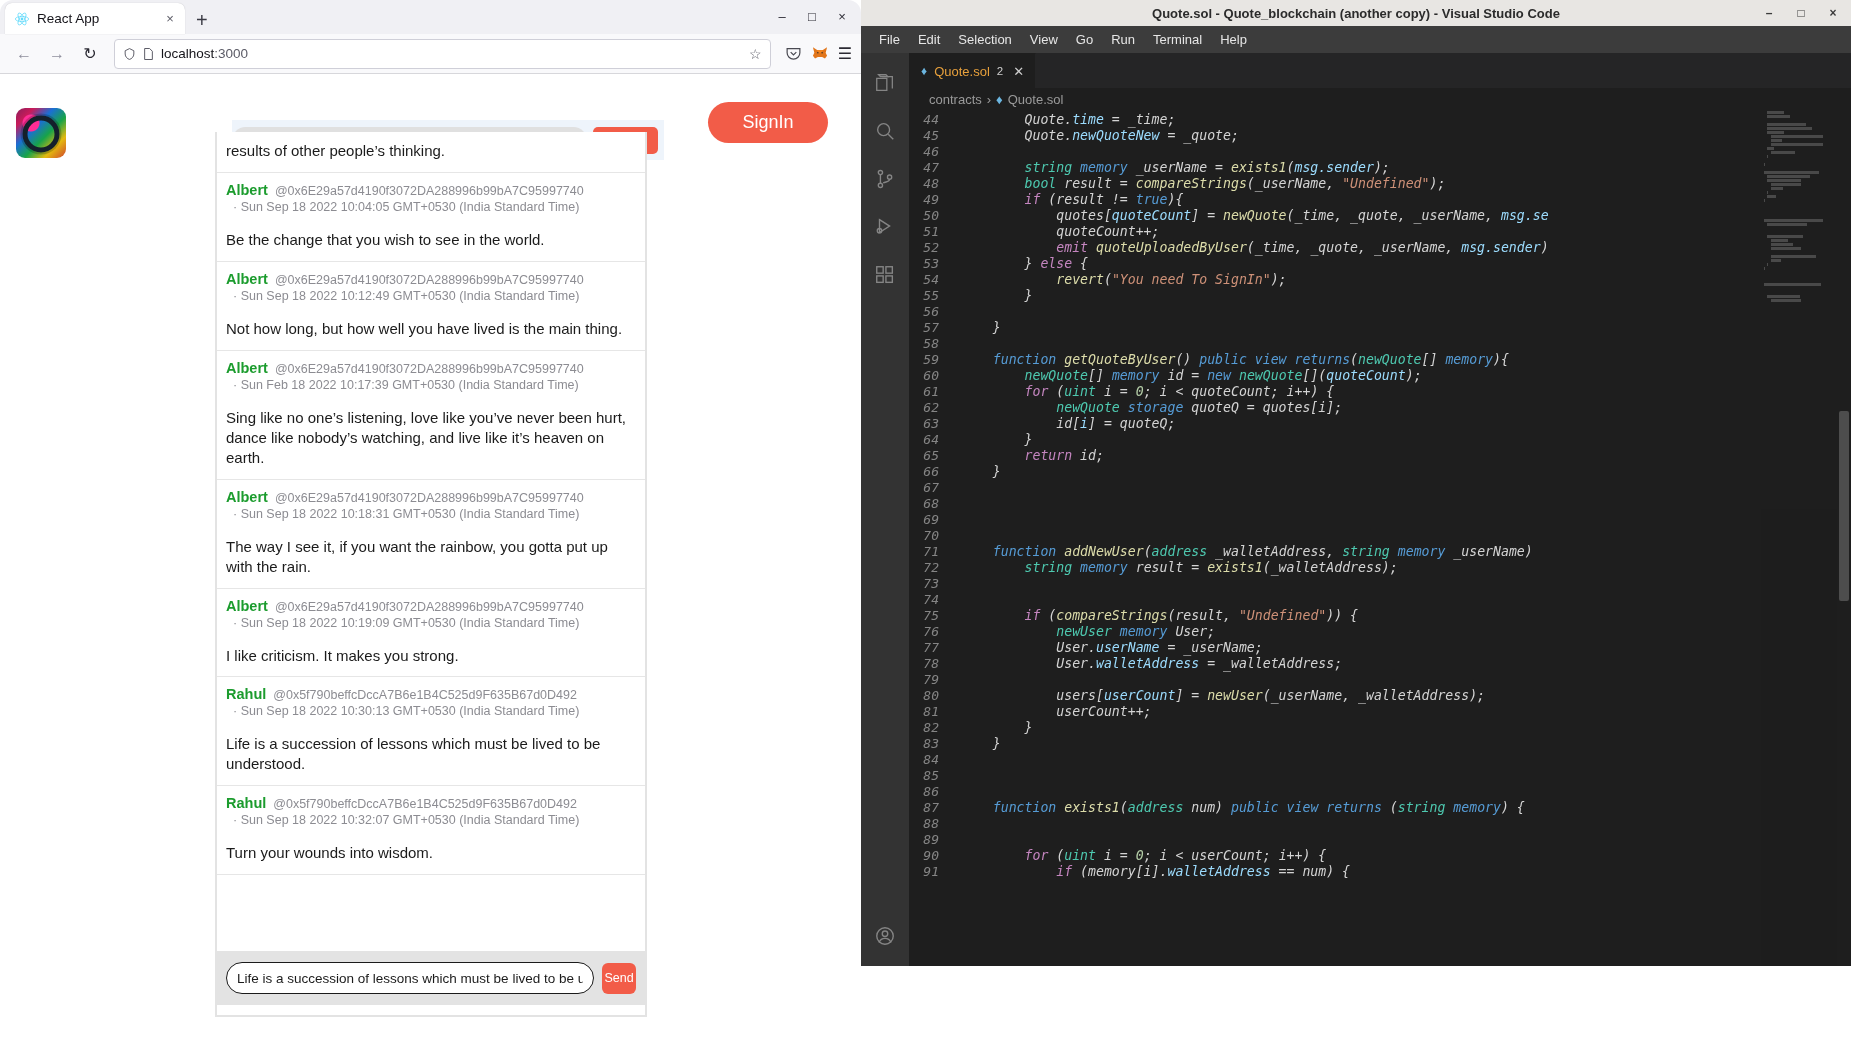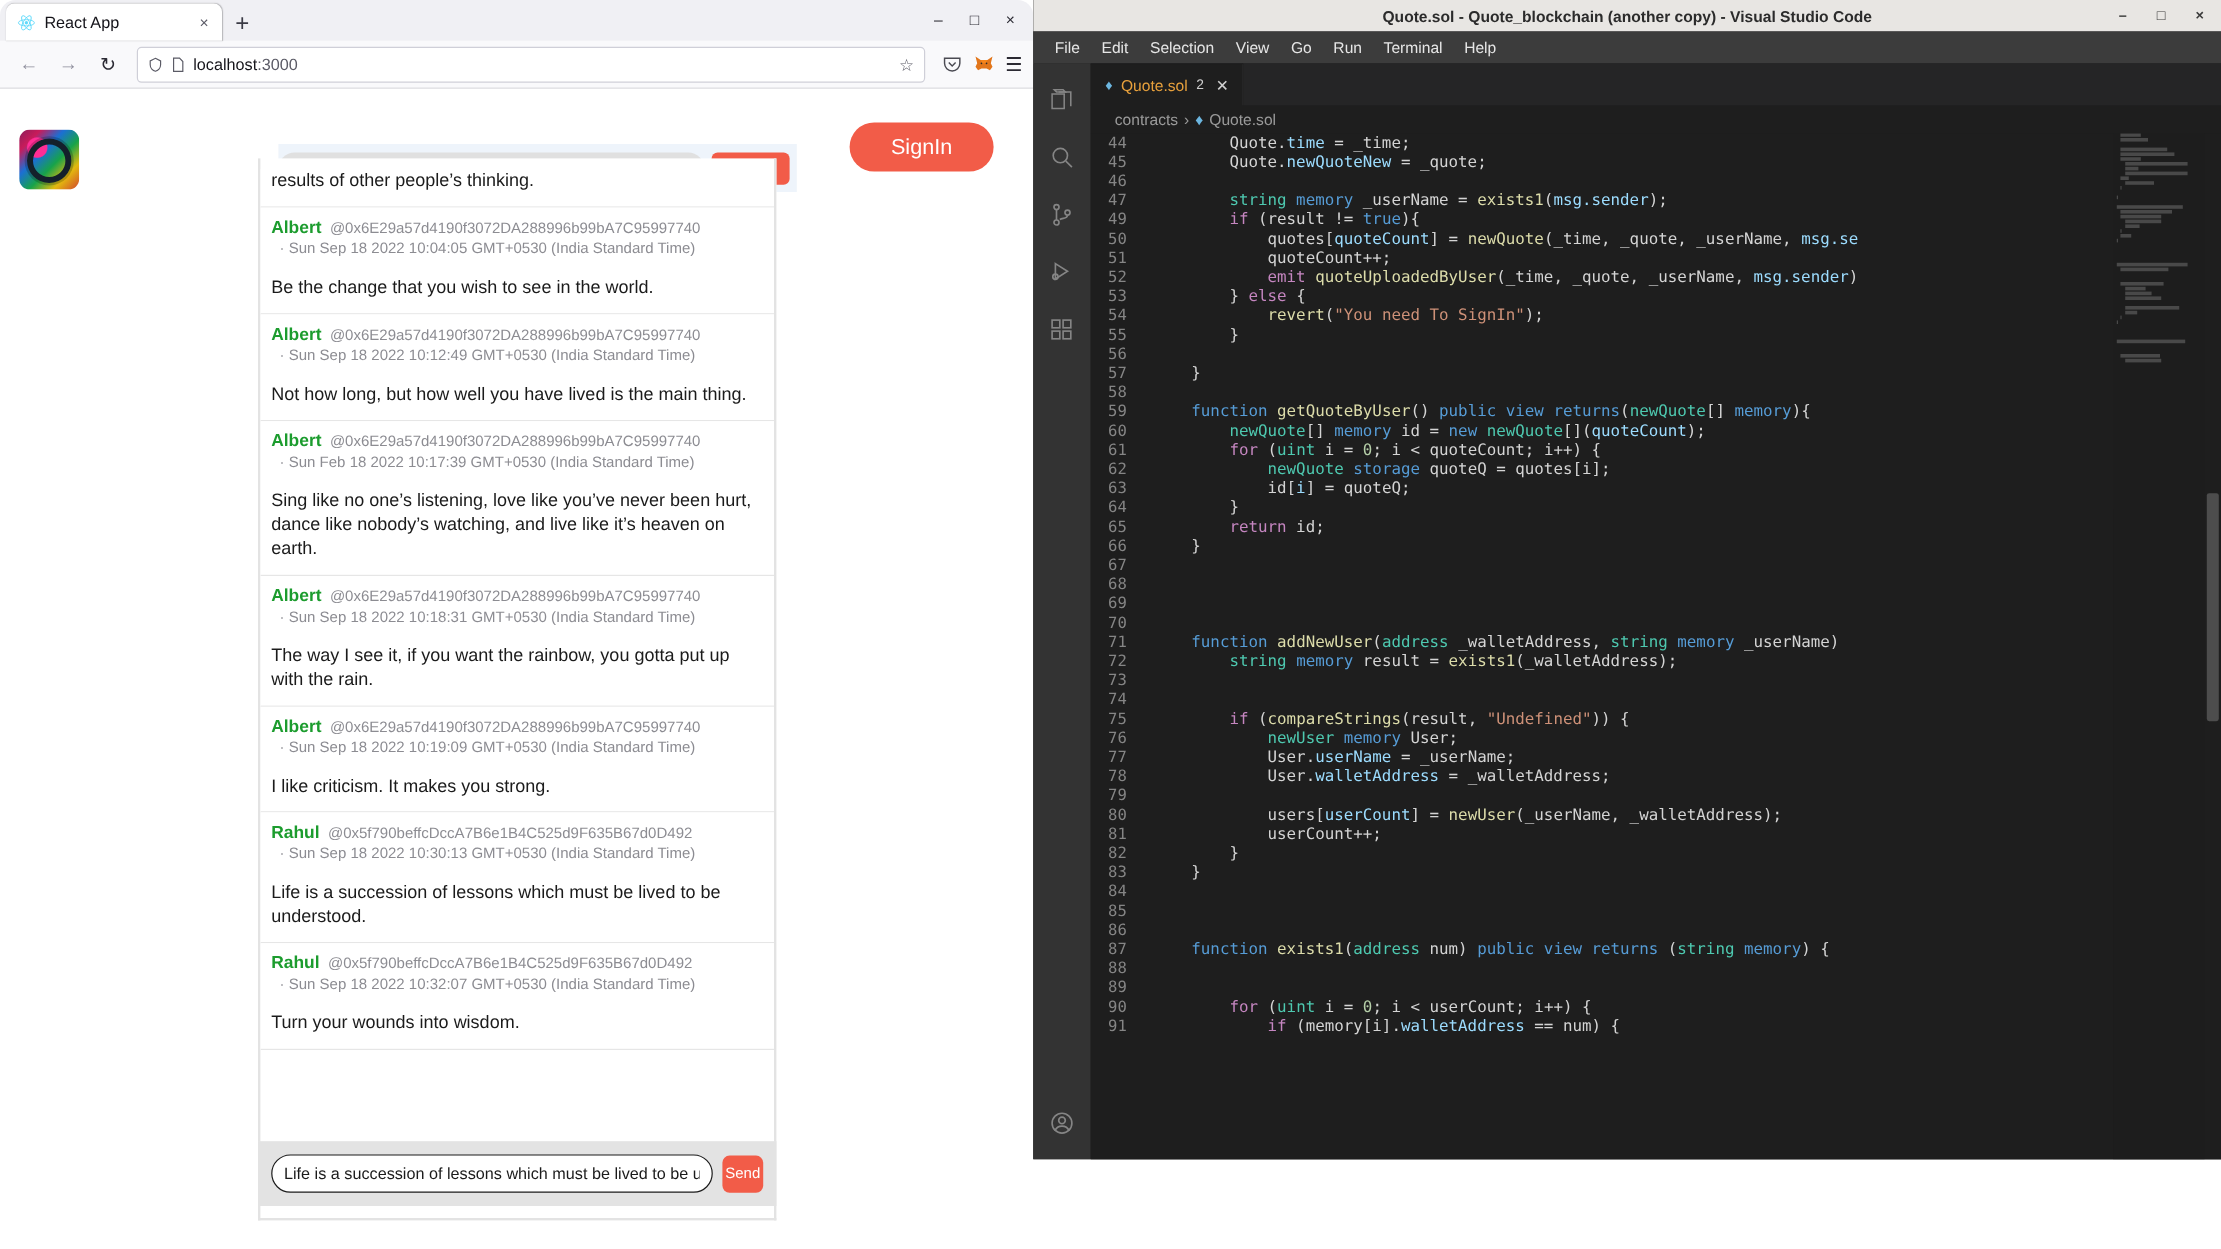--- a/index.html
+++ b/index.html
@@ -172,21 +172,21 @@
   .vs-tab .num { color: #cfcfcf; font-size: 11.5px; }
   .vs-tab .x { color: #d0d0d0; font-size: 13px; margin-left: 3px; cursor: pointer; }
 
   .vs-bread {
     height: 23px; background: #1e1e1e; display: flex; align-items: center; gap: 5px;
     padding-left: 20px; font-size: 13px; color: #9a9a9a;
   }
   .vs-bread .eth { color: #6cb6e0; }
 
   .vs-code-area { flex: 1; position: relative; overflow: hidden; background: #1e1e1e; }
-  .code-scroll { position: absolute; inset: 0; }
+  .code-scroll { position: absolute; inset: 0; font-style: italic; }
   .code-line { height: 16px; display: flex; align-items: center; white-space: pre; font-family: "DejaVu Sans Mono", monospace; font-size: 13.2px; }
   .ln {
     width: 52px; flex: 0 0 52px; text-align: right; padding-right: 22px; color: #858585; font-size: 13px;
   }
   .code-txt { color: #d4d4d4; }
 
   .k   { color: #569cd6; } 
   .kc  { color: #c586c0; } 
   .fn  { color: #dcdcaa; } 
   .ty  { color: #4ec9b0; } 
@@ -457,20 +457,21 @@
           <span class="eth">♦</span>
           <span>Quote.sol</span>
         </div>
 
         <div class="vs-code-area">
           <div class="code-scroll" id="code-scroll">
               <div class="code-line"><span class="ln">44</span><span class="code-txt"><span class="op">        Quote.</span><span class="va">time</span><span class="op"> = _time;</span></span></div>
               <div class="code-line"><span class="ln">45</span><span class="code-txt"><span class="op">        Quote.</span><span class="va">newQuoteNew</span><span class="op"> = _quote;</span></span></div>
               <div class="code-line"><span class="ln">46</span><span class="code-txt"><span class="op"></span></span></div>
               <div class="code-line"><span class="ln">47</span><span class="code-txt"><span class="ty">        string</span><span class="k"> memory</span><span class="op"> _userName = </span><span class="fn">exists1</span><span class="op">(</span><span class="va">msg.sender</span><span class="op">);</span></span></div>
+              <div class="code-line"><span class="ln">48</span><span class="code-txt"><span class="ty">        bool</span><span class="op"> result = </span><span class="fn">compareStrings</span><span class="op">(_userName, </span><span class="st">"Undefined"</span><span class="op">);</span></span></div>
               <div class="code-line"><span class="ln">49</span><span class="code-txt"><span class="kc">        if</span><span class="op"> (result != </span><span class="k">true</span><span class="op">){</span></span></div>
               <div class="code-line"><span class="ln">50</span><span class="code-txt"><span class="op">            quotes[</span><span class="va">quoteCount</span><span class="op">] = </span><span class="fn">newQuote</span><span class="op">(_time, _quote, _userName, </span><span class="va">msg.se</span></span></div>
               <div class="code-line"><span class="ln">51</span><span class="code-txt"><span class="op">            quoteCount++;</span></span></div>
               <div class="code-line"><span class="ln">52</span><span class="code-txt"><span class="kc">            emit</span><span class="op"> </span><span class="fn">quoteUploadedByUser</span><span class="op">(_time, _quote, _userName, </span><span class="va">msg.sender</span><span class="op">)</span></span></div>
               <div class="code-line"><span class="ln">53</span><span class="code-txt"><span class="op">        } </span><span class="kc">else</span><span class="op"> {</span></span></div>
               <div class="code-line"><span class="ln">54</span><span class="code-txt"><span class="op">            </span><span class="fn">revert</span><span class="op">(</span><span class="st">"You need To SignIn"</span><span class="op">);</span></span></div>
               <div class="code-line"><span class="ln">55</span><span class="code-txt"><span class="op">        }</span></span></div>
               <div class="code-line"><span class="ln">56</span><span class="code-txt"><span class="op"></span></span></div>
               <div class="code-line"><span class="ln">57</span><span class="code-txt"><span class="op">    }</span></span></div>
               <div class="code-line"><span class="ln">58</span><span class="code-txt"><span class="op"></span></span></div>

